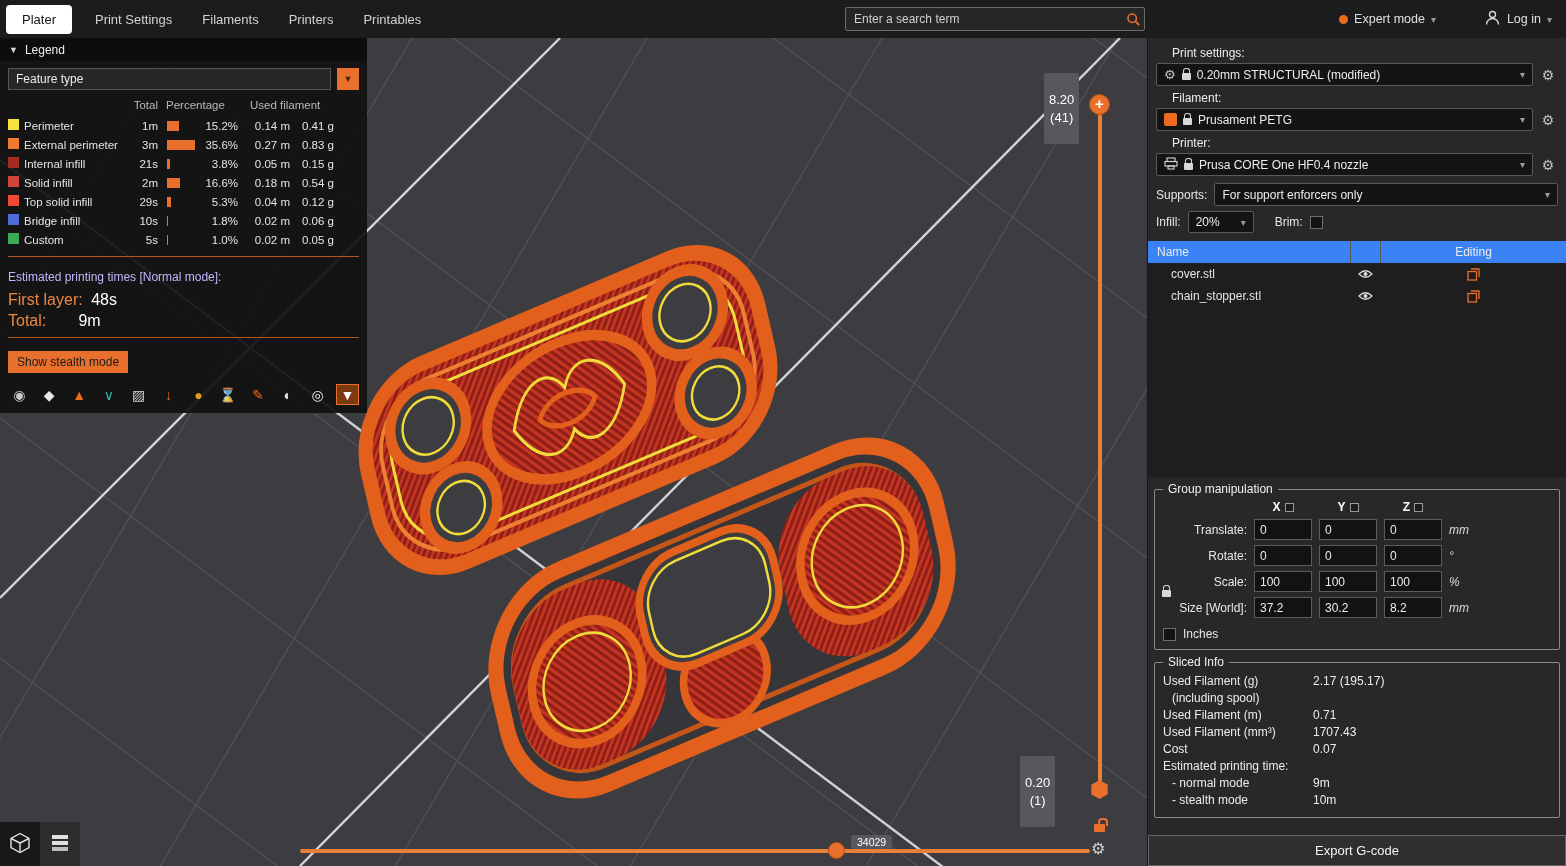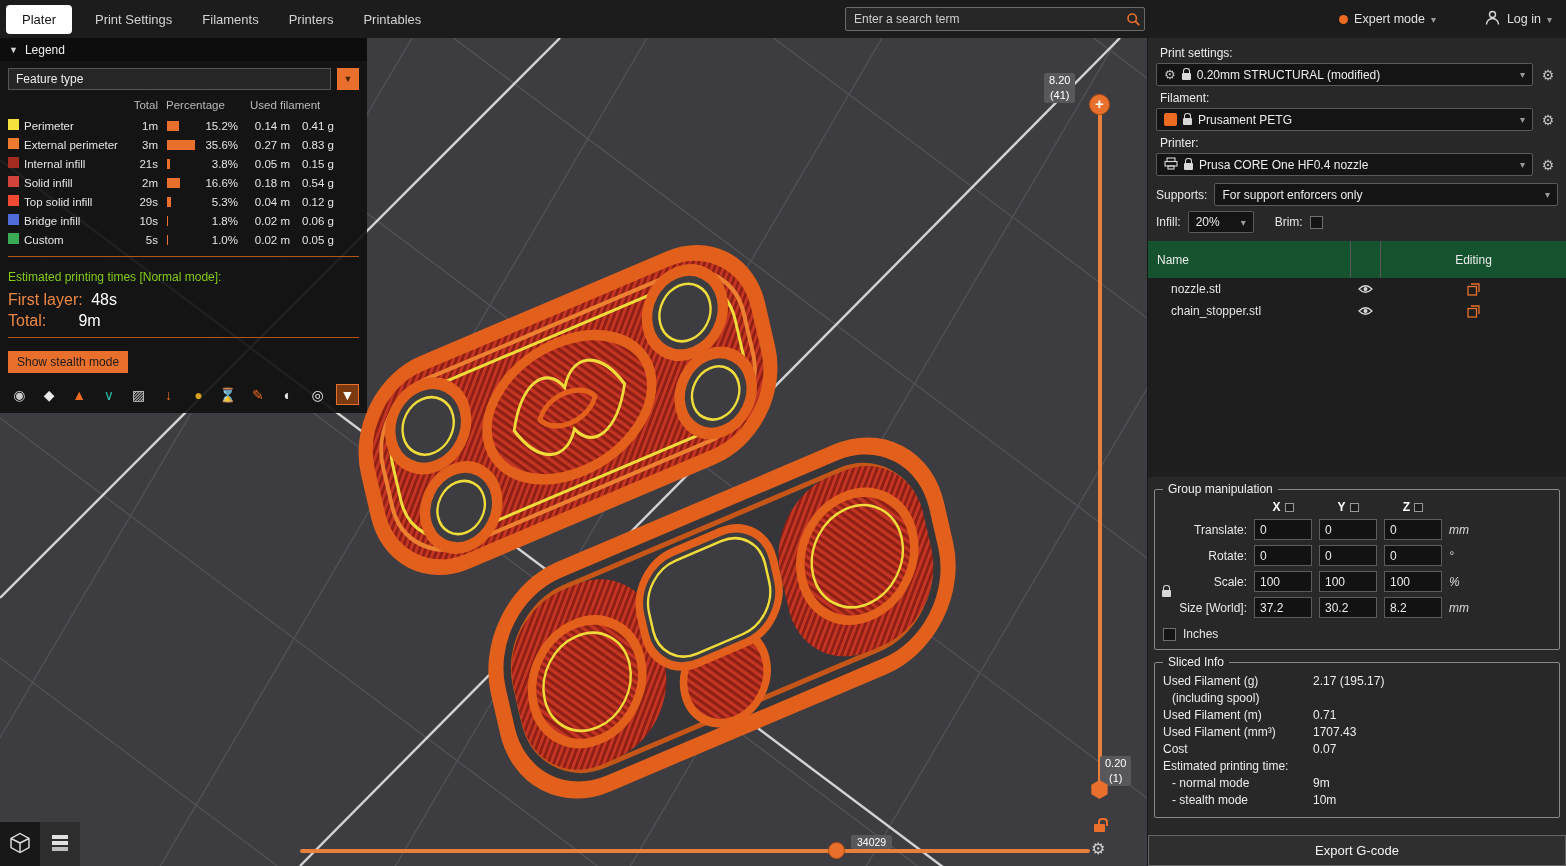--- a/index.html
+++ b/index.html
@@ -24,23 +24,23 @@
   .caret { color:#9a9a9a; font-size:10px; }
   .login { position:absolute; right:14px; top:0; height:38px; display:flex; align-items:center; gap:6px; color:#e0e0e0; font-size:12.5px; cursor:pointer; }
 
   
   .viewport { position:absolute; left:0; top:38px; width:1147px; height:828px; background:#3d3d41; overflow:hidden; z-index:1; }
   .scene { position:absolute; left:0; top:0; }
 
   .vline { position:absolute; left:1098px; top:66px; width:4px; height:684px; background:#E8803C; border-radius:2px; z-index:5; }
   .vtop-handle { position:absolute; left:1089px; top:56px; width:21px; height:21px; border-radius:50%; background:#E8702C; border:1px solid #b44d10; color:#fff; font-size:15px; line-height:18px; text-align:center; z-index:6; cursor:pointer; font-weight:bold; }
   .vbot-handle { position:absolute; left:1090px; top:742px; width:19px; height:19px; background:#E8702C; clip-path:polygon(50% 0,93% 25%,93% 75%,50% 100%,7% 75%,7% 25%); z-index:6; cursor:pointer; }
-  .vlabel { position:absolute; background:#58585c; color:#fff; font-size:11px; line-height:1.35; text-align:center; padding:0 5px; border-radius:2px; z-index:6; }
+  .vlabel { position:absolute; background:#58585c; color:#fff; font-size:13px; line-height:1.35; text-align:center; padding:18px 5px; border-radius:2px; z-index:6; }
   .vlabel.top { left:1044px; top:35px; }
-  .vlabel.bottom { left:1100px; top:718px; }
+  .vlabel.bottom { left:1020px; top:718px; }
 
   .lock-orange { position:absolute; left:1094px; top:786px; width:11px; height:8px; background:#E8702C; border-radius:1px; z-index:6; cursor:pointer; }
   .lock-orange::before { content:""; position:absolute; left:4px; top:-6px; width:6px; height:6px; border:2px solid #E8702C; border-bottom:none; border-radius:4px 4px 0 0; }
   .vgear { position:absolute; left:1091px; top:801px; color:#cfcfcf; font-size:16px; z-index:6; cursor:pointer; }
 
   .hline { position:absolute; left:300px; top:811px; width:790px; height:4px; background:#E8803C; border-radius:2px; z-index:5; }
   .hhandle { position:absolute; left:828px; top:804px; width:17px; height:17px; border-radius:50%; background:#E8702C; border:1px solid #b44d10; z-index:6; cursor:pointer; }
   .hlabel { position:absolute; left:851px; top:797px; background:#58585c; color:#fff; font-size:10.5px; padding:1px 6px; border-radius:2px; z-index:6; }
 
   .view-toggles { position:absolute; left:0; top:784px; display:flex; z-index:6; }
@@ -59,49 +59,49 @@
   .lg-cols { height:16px; font-size:11.5px; color:#b9b9b9; margin-bottom:3px; }
   .c-time { text-align:right; padding-right:4px; }
   .c-pct { grid-column:4/6; text-align:left; padding-left:4px; }
   .c-fil { grid-column:6/8; text-align:left; padding-left:8px; }
   .lg-row { height:19px; font-size:11.5px; color:#e4e4e4; }
   .sw { width:11px; height:11px; display:inline-block; }
   .tm,.pc,.ln,.wt { text-align:right; padding-right:4px; }
   .barwrap { padding-left:5px; }
   .bar { display:inline-block; height:10px; background:#E8702C; vertical-align:middle; }
   .lg-sep { border-top:1px solid #b5541b; margin:7px 0 6px; }
-  .lg-times-title { font-size:12px; color:#84cc16; margin:13px 0 7px; }
+  .lg-times-title { font-size:12px; color:#c4b5fd; margin:13px 0 7px; }
   .lg-kv { font-size:16px; margin:3px 0; }
   .lg-k { color:#ED8844; display:inline-block; min-width:62px; }
   .lg-v { color:#ffffff; margin-left:4px; }
   .stealth-btn { background:#E8702C; color:#1b1b1b; font-size:12px; padding:4px 9px; border:none; margin:7px 0 9px; cursor:pointer; font-family:inherit; }
   .lg-icons { display:flex; gap:7px; padding:2px 0 8px; align-items:center; }
   .lg-ic { width:23px; height:21px; display:flex; align-items:center; justify-content:center; font-size:14px; cursor:pointer; }
   .lg-ic.active { background:#7c3a10; border:1px solid #E8702C; }
 
   
   .rpanel { position:absolute; left:1147px; top:38px; width:419px; height:828px; background:#282828; border-left:1px solid #161616; z-index:10; }
   .rp-pad { padding:6px 8px 0; }
-  .rp-label { color:#ececec; margin:2px 4px 3px; }
+  .rp-label { color:#ececec; margin:2px 16px 3px; }
   .combo-row { display:flex; align-items:center; gap:5px; margin-bottom:5px; }
   .combo { flex:1; height:23px; background:#141414; border:1px solid #5a5a5a; border-radius:2px; display:flex; align-items:center; gap:6px; padding:0 7px; color:#ececec; cursor:pointer; overflow:hidden; white-space:nowrap; }
   .combo .caret { margin-left:auto; }
   .gear-btn { width:20px; text-align:center; color:#c2c2c2; font-size:14px; cursor:pointer; }
   .gear-gl { color:#c2c2c2; font-size:13px; }
   .fil-swatch { width:13px; height:13px; border-radius:2px; flex:none; }
   .lock-ic { position:relative; width:9px; height:7px; background:#d8d8d8; border-radius:1px; margin-top:4px; flex:none; }
   .lock-ic::before { content:""; position:absolute; left:1px; top:-5px; width:5px; height:4px; border:1.5px solid #d8d8d8; border-bottom:none; border-radius:3px 3px 0 0; }
   .sup-row { display:flex; align-items:center; gap:7px; margin:7px 0 5px; }
   .inf-row { display:flex; align-items:center; gap:7px; margin:5px 0 8px; }
   .inf-combo { width:66px; height:22px; flex:none; }
   .brim-gap { margin-left:14px; }
   .checkbox { width:13px; height:13px; background:#141414; border:1px solid #6e6e6e; cursor:pointer; flex:none; }
 
   .obj-table { background:#1e1e1e; height:236px; margin-top:6px; }
-  .obj-head { display:grid; grid-template-columns:1fr 30px 186px; height:37px; background:#14532d; align-items:center; color:#ececec; }
+  .obj-head { display:grid; grid-template-columns:1fr 30px 186px; height:22px; background:#3b82f6; align-items:center; color:#ececec; }
   .oh-name { padding-left:9px; }
   .oh-mid { border-left:1px solid #575757; height:100%; }
   .oh-edit { border-left:1px solid #575757; height:100%; display:flex; align-items:center; justify-content:center; }
   .obj-row { display:grid; grid-template-columns:1fr 30px 186px; height:22px; align-items:center; color:#e4e4e4; cursor:pointer; }
   .obj-row .on { padding-left:23px; }
   .cc { display:flex; justify-content:center; }
 
   .fs { border:1px solid #8a8a8a; border-radius:2px; position:relative; margin:12px 6px 6px; padding:10px 8px 8px; }
   .fs-title { position:absolute; top:-8px; left:8px; background:#282828; padding:0 5px; font-size:12px; color:#f0f0f0; }
   .gm-grid { display:grid; grid-template-columns:84px 58px 58px 58px 32px; gap:5px 7px; align-items:center; }
@@ -434,21 +434,21 @@
       </div>
     </div>
 
     <div class="obj-table">
       <div class="obj-head">
         <span class="oh-name">Name</span>
         <span class="oh-mid"></span>
         <span class="oh-edit">Editing</span>
       </div>
       <div class="obj-row">
-        <span class="on">nozzle.stl</span>
+        <span class="on">cover.stl</span>
         <span class="cc">
           <svg width="15" height="10" viewBox="0 0 15 10">
               <path d="M1 5 Q7.5 -1.5 14 5 Q7.5 11.5 1 5 Z" fill="none" stroke="#d8d8d8" stroke-width="1.2"></path>
               <circle cx="7.5" cy="5" r="2" fill="#d8d8d8"></circle>
             </svg>
         </span>
         <span class="cc">
           <svg width="13" height="13" viewBox="0 0 13 13">
               <rect x="1" y="3.5" width="8.5" height="8.5" fill="none" stroke="#E8702C" stroke-width="1.3"></rect>
               <path d="M4 1 h8 v8" fill="none" stroke="#E8702C" stroke-width="1.3"></path>

